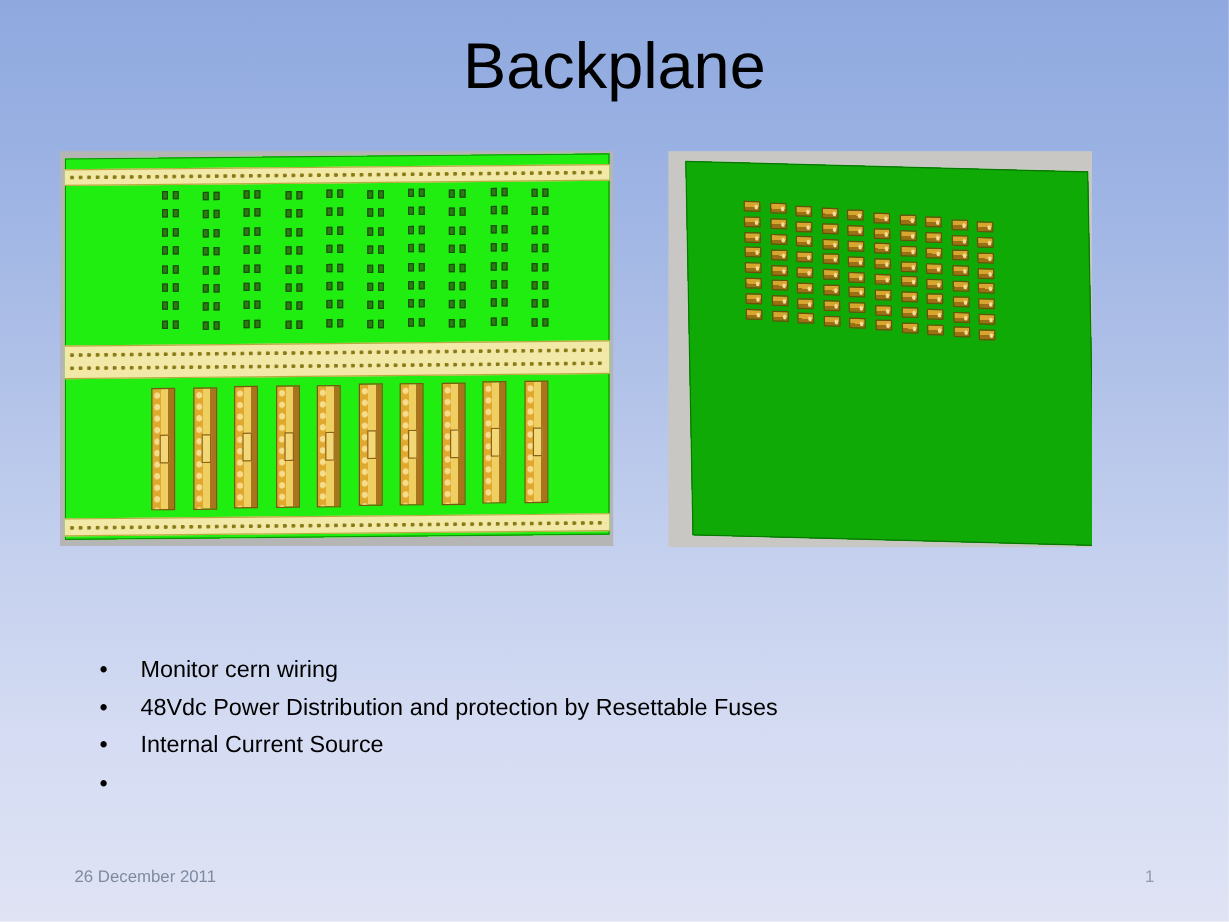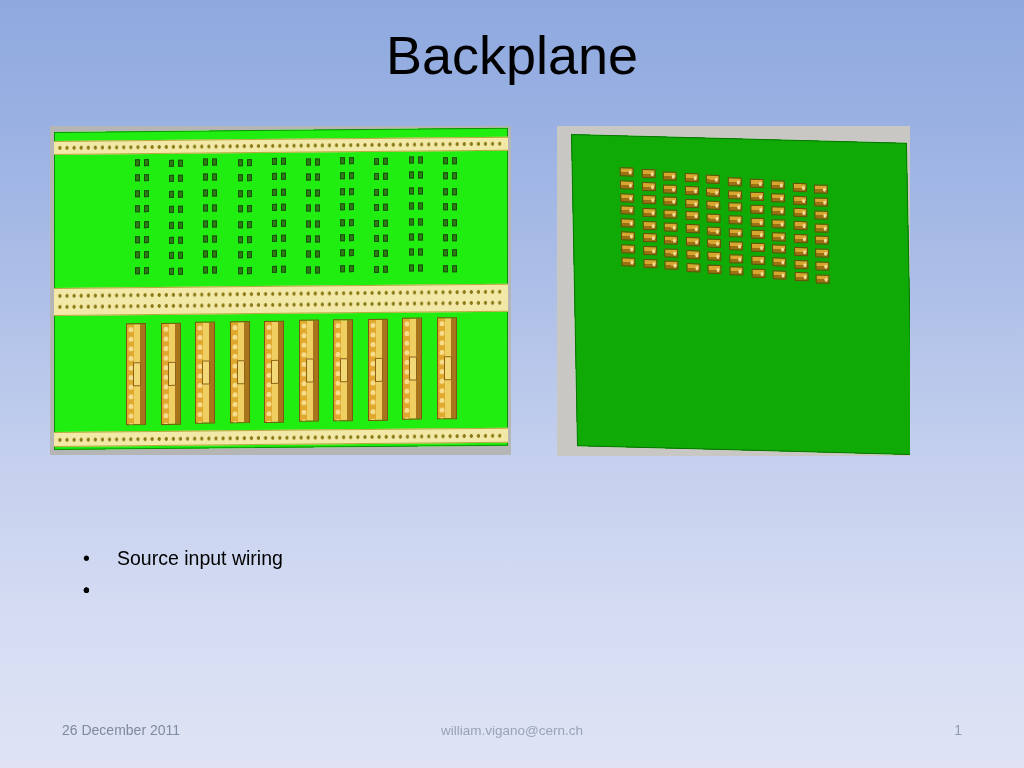--- a/index.html
+++ b/index.html
@@ -728,30 +728,31 @@
           <div class="chip" style="left: 172.8px; top: 100.4px;"></div>
           <div class="chip" style="left: 194.4px; top: 101.75px;"></div>
         </div>
     </div>
   </div>
 
 
   <div class="bullet-list">
     <div class="bullet-item">
       <span class="dot">•</span>
-      <span>Source input wiring</span>
+      <span>Monitor cern wiring</span>
     </div>
     <div class="bullet-item">
       <span class="dot">•</span>
+      <span>48Vdc Power Distribution and protection by Resettable Fuses</span>
     </div>
     <div class="bullet-item">
       <span class="dot">•</span>
+      <span>Internal Current Source</span>
     </div>
     <div class="bullet-item">
       <span class="dot">•</span>
     </div>
   </div>
 
   <div class="footer-date">26 December 2011</div>
-  <div class="footer-email">william.vigano@cern.ch</div>
   <div class="footer-page">1</div>
 
 </div>
 
 </body></html>

